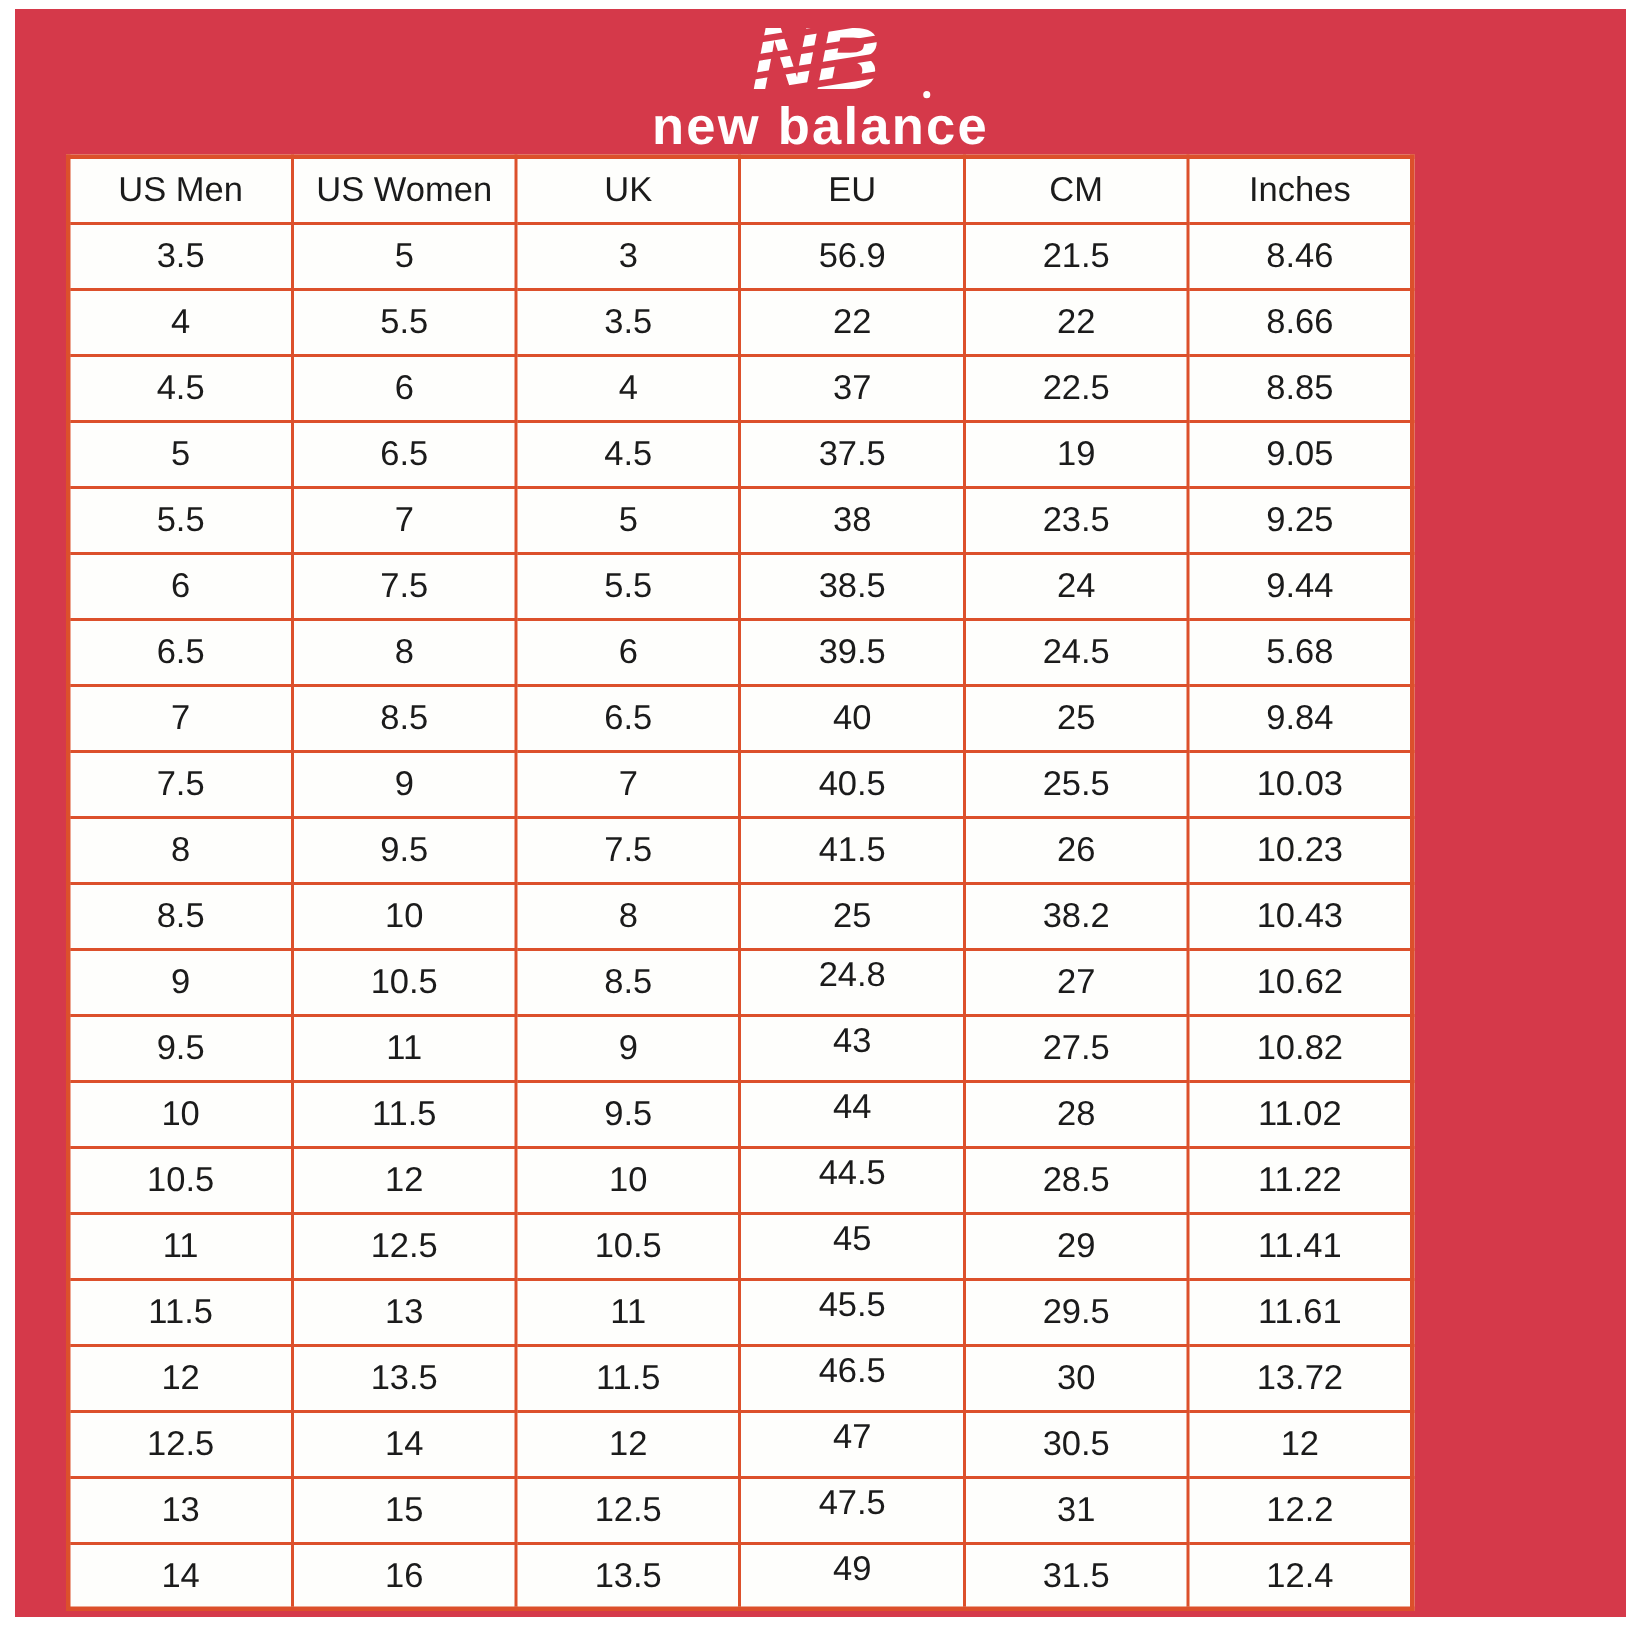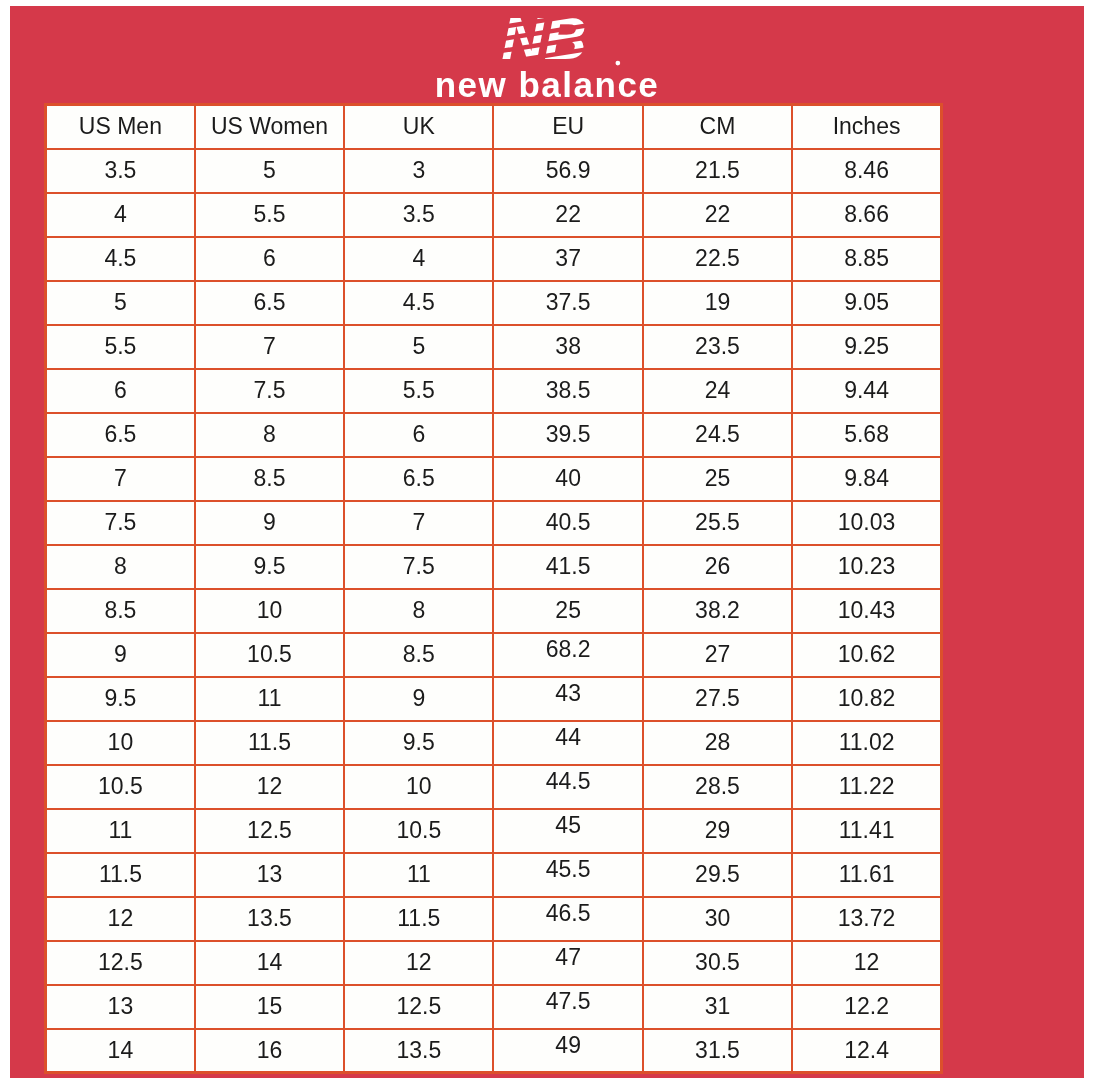--- a/index.html
+++ b/index.html
@@ -192,21 +192,21 @@
           <td>10</td>
           <td>8</td>
           <td>25</td>
           <td>38.2</td>
           <td>10.43</td>
         </tr>
         <tr>
           <td>9</td>
           <td>10.5</td>
           <td>8.5</td>
-          <td class="eu-raised">68.2</td>
+          <td class="eu-raised">24.8</td>
           <td>27</td>
           <td>10.62</td>
         </tr>
         <tr>
           <td>9.5</td>
           <td>11</td>
           <td>9</td>
           <td class="eu-raised">43</td>
           <td>27.5</td>
           <td>10.82</td>

